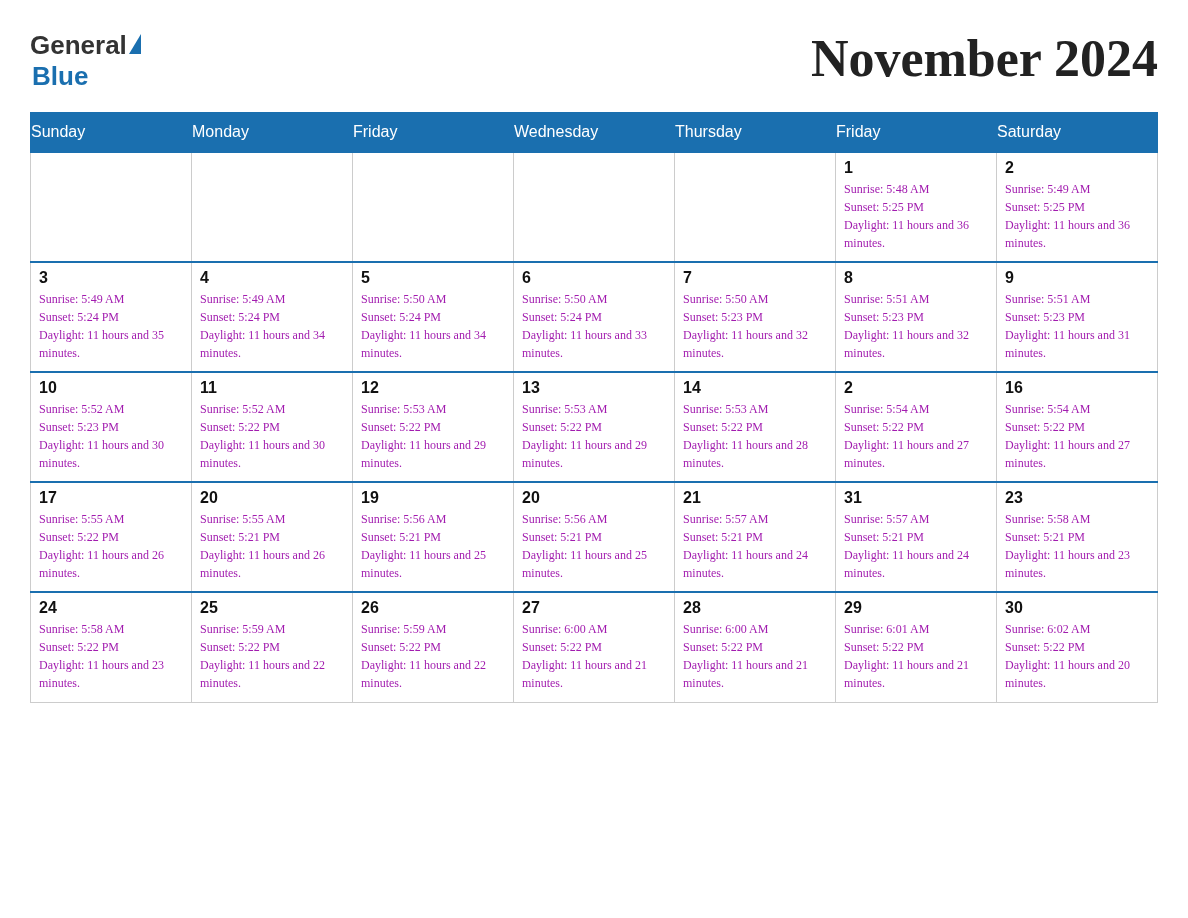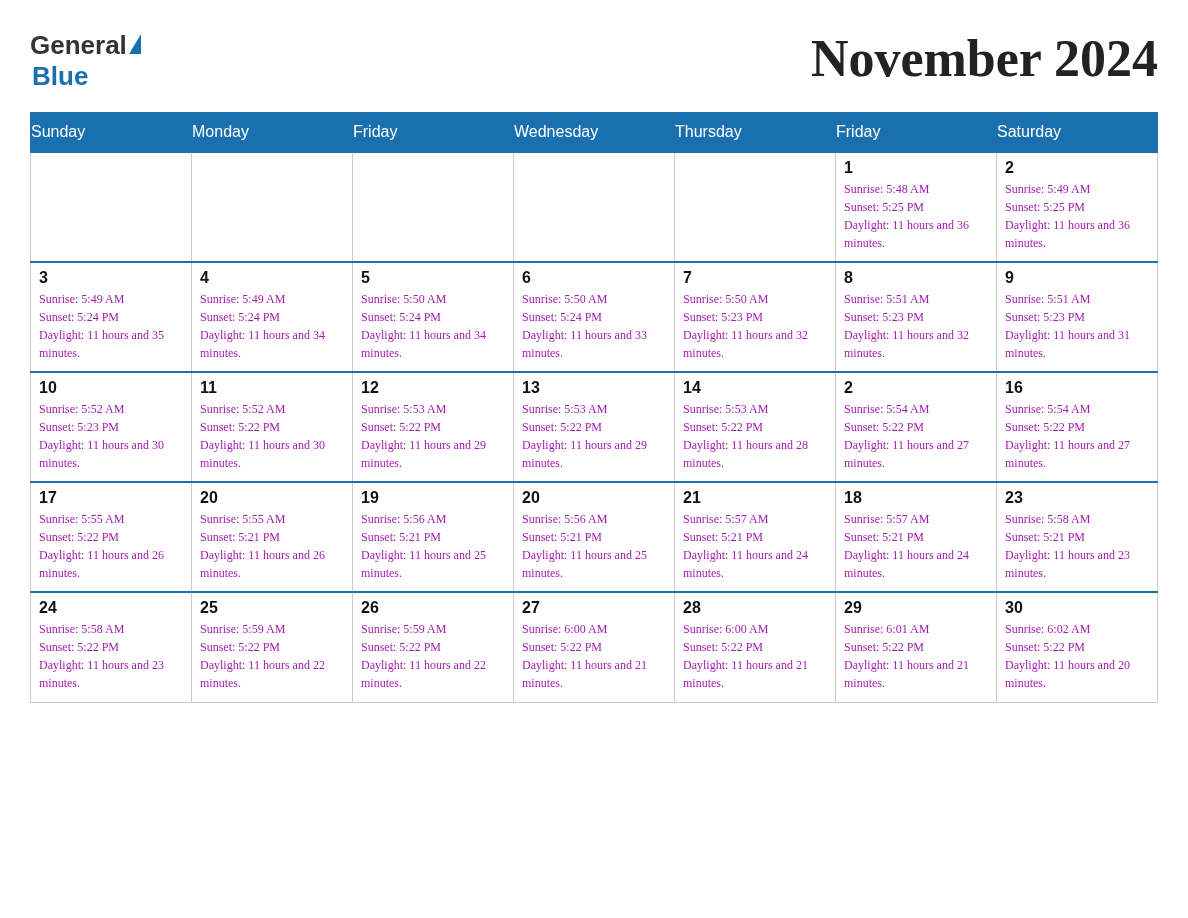--- a/index.html
+++ b/index.html
@@ -267,21 +267,21 @@
 Sunset: 5:21 PM
 Daylight: 11 hours and 25 minutes.</div>
         </td>
         <td>
           <span class="day-number">21</span>
           <div class="day-info" style="white-space: pre-line;">Sunrise: 5:57 AM
 Sunset: 5:21 PM
 Daylight: 11 hours and 24 minutes.</div>
         </td>
         <td>
-          <span class="day-number">18</span>
+          <span class="day-number">31</span>
           <div class="day-info" style="white-space: pre-line;">Sunrise: 5:57 AM
 Sunset: 5:21 PM
 Daylight: 11 hours and 24 minutes.</div>
         </td>
         <td>
           <span class="day-number">23</span>
           <div class="day-info" style="white-space: pre-line;">Sunrise: 5:58 AM
 Sunset: 5:21 PM
 Daylight: 11 hours and 23 minutes.</div>
         </td>

